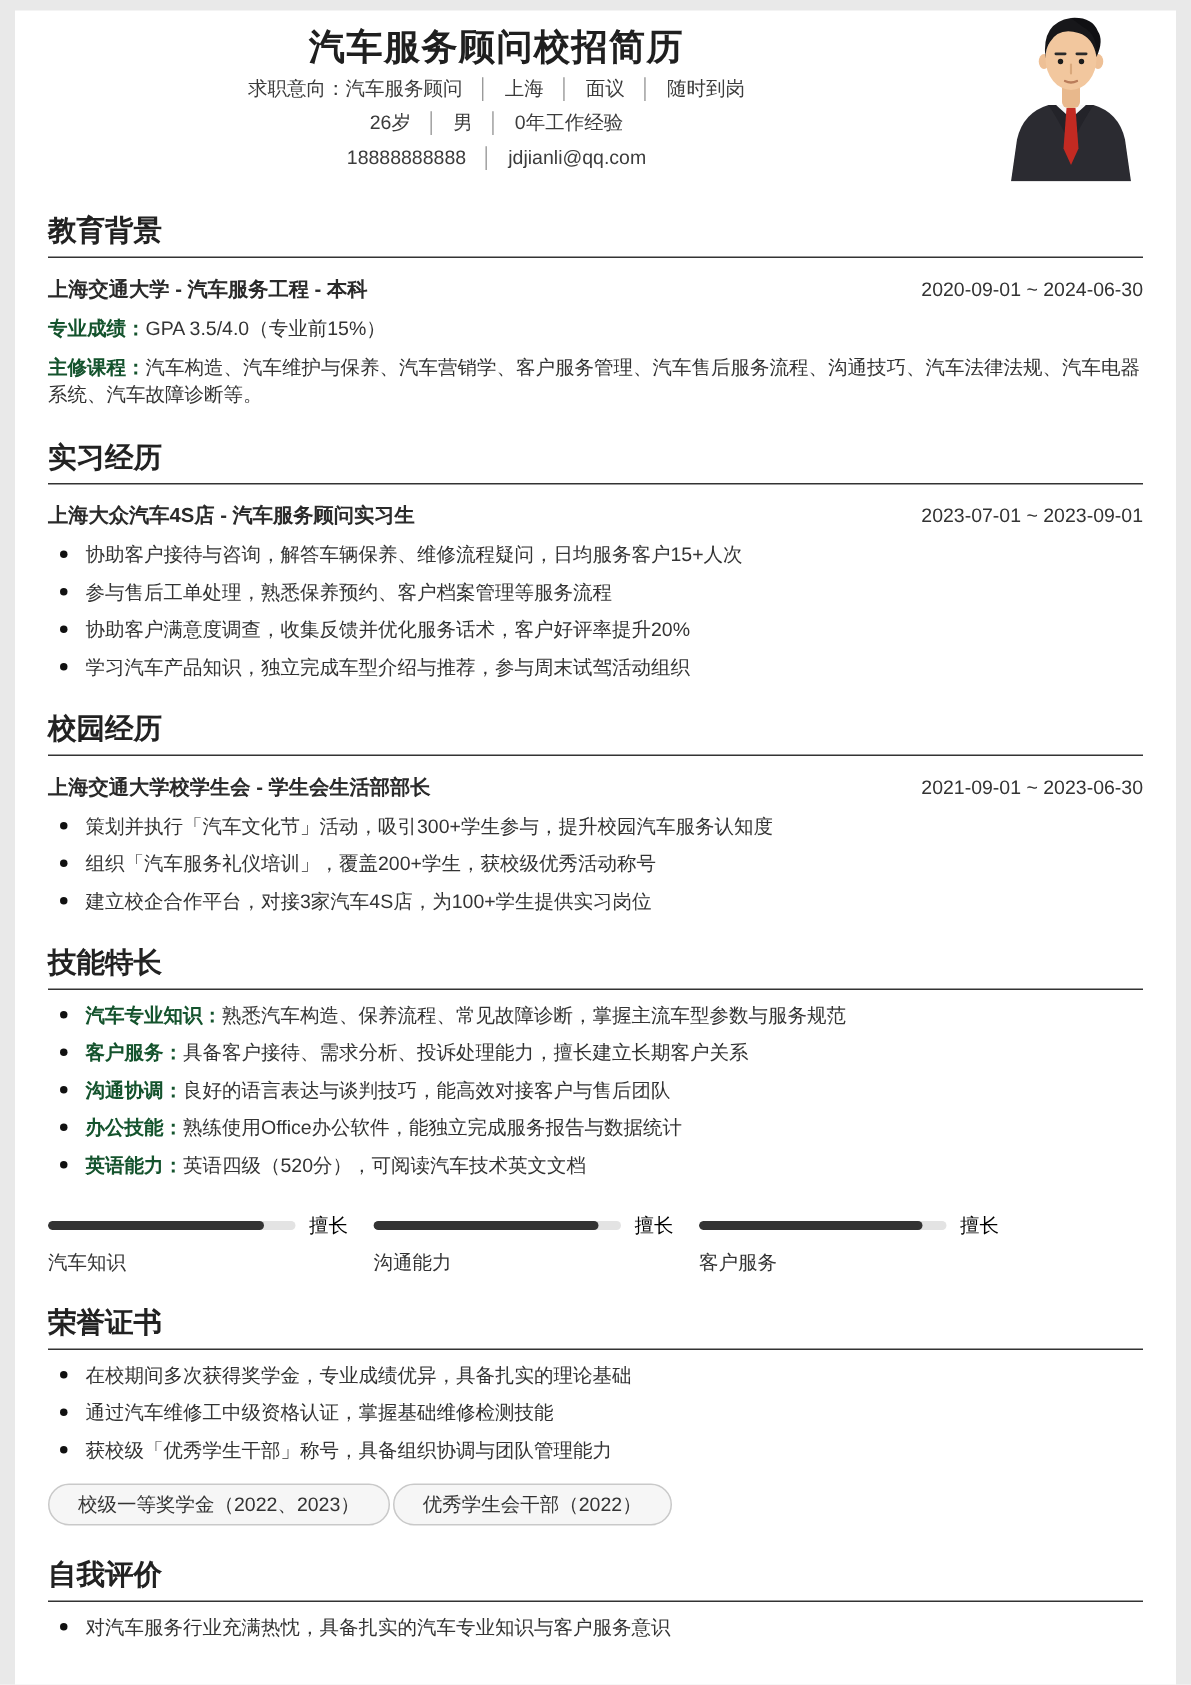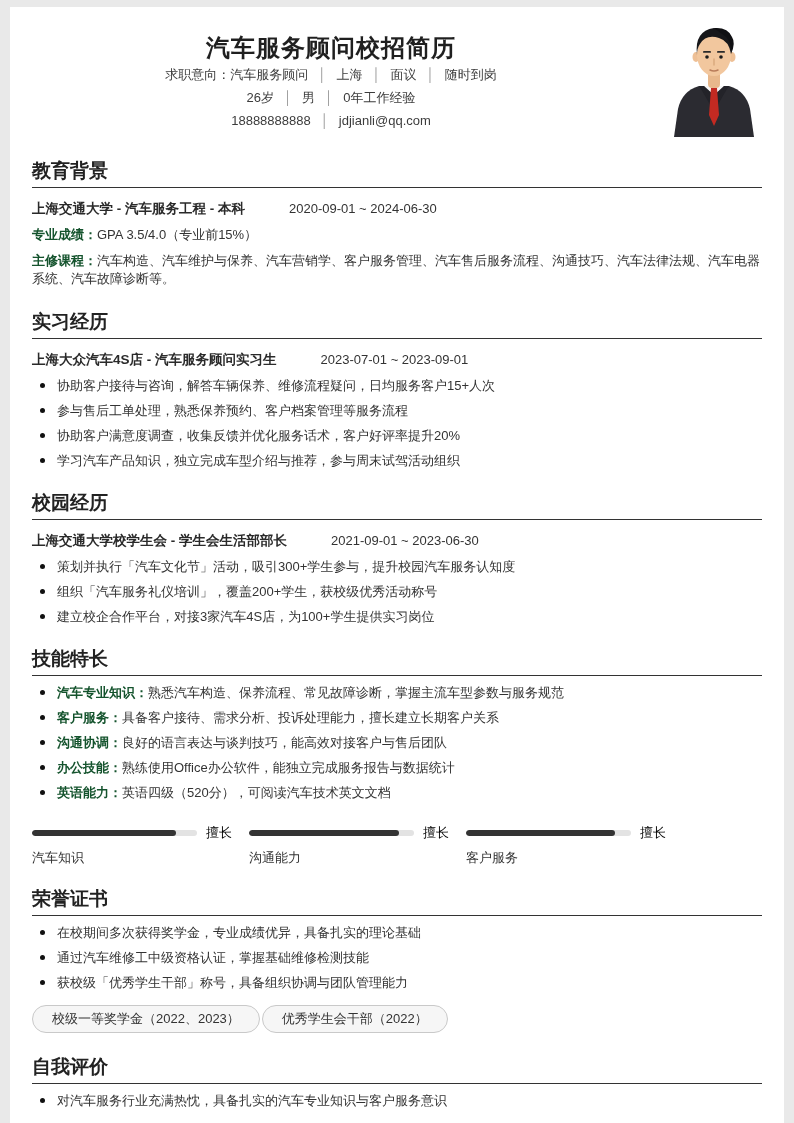--- a/index.html
+++ b/index.html
@@ -8,21 +8,21 @@
     background: #e9e9e9;
     font-family: "Liberation Sans", "DejaVu Sans", sans-serif;
     color: #333;
     overflow: hidden;
   }
   .paper {
     position: absolute;
     left: 10px; top: 7px;
     width: 774px; height: 1116px;
     background: #ffffff;
-    padding: 16px 22px 0 22px;
+    padding: 0 22px 0 22px;
     overflow: hidden;
   }
   
   .header { display: flex; align-items: flex-start; }
   .header-left { flex: 1; text-align: center; padding-top: 10px; margin-right: 36px; }
   .resume-title {
     font-size: 24px; font-weight: 700; color: #1f1f1f;
     letter-spacing: 1px; line-height: 30px;
   }
   .info-line { font-size: 13px; color: #3c3c3c; line-height: 23px; margin-top: 0; }
@@ -30,21 +30,21 @@
   .info-line .sep { color: #9a9a9a; margin: 0 10px; font-weight: 300; }
   .avatar-box { width: 96px; height: 114px; overflow: hidden; flex: none; }
   
   .section { margin-top: 24px; }
   .section-head {
     border-bottom: 1px solid #333;
     padding-bottom: 6px;
   }
   .section-title { font-size: 19px; font-weight: 700; color: #222; line-height: 20px; }
   .entry {
-    display: flex; justify-content: flex-start; align-items: baseline;
+    display: flex; justify-content: space-between; align-items: baseline;
     margin-top: 12px;
     gap: 44px;
   }
   .entry-heading { font-size: 13.5px; font-weight: 700; color: #2a2a2a; line-height: 18px; }
   .entry-date { font-size: 13px; color: #333; line-height: 18px; white-space: nowrap; }
   .kv-rows { margin-top: 0; }
   .kv { font-size: 13px; line-height: 18px; margin-top: 8px; color: #333; }
   .kv strong, .bullet strong { font-weight: 700; color: #14532d; }
   ul.bullets { list-style: none; margin: 5px 0 0 0; padding: 0; }
   li.bullet {

